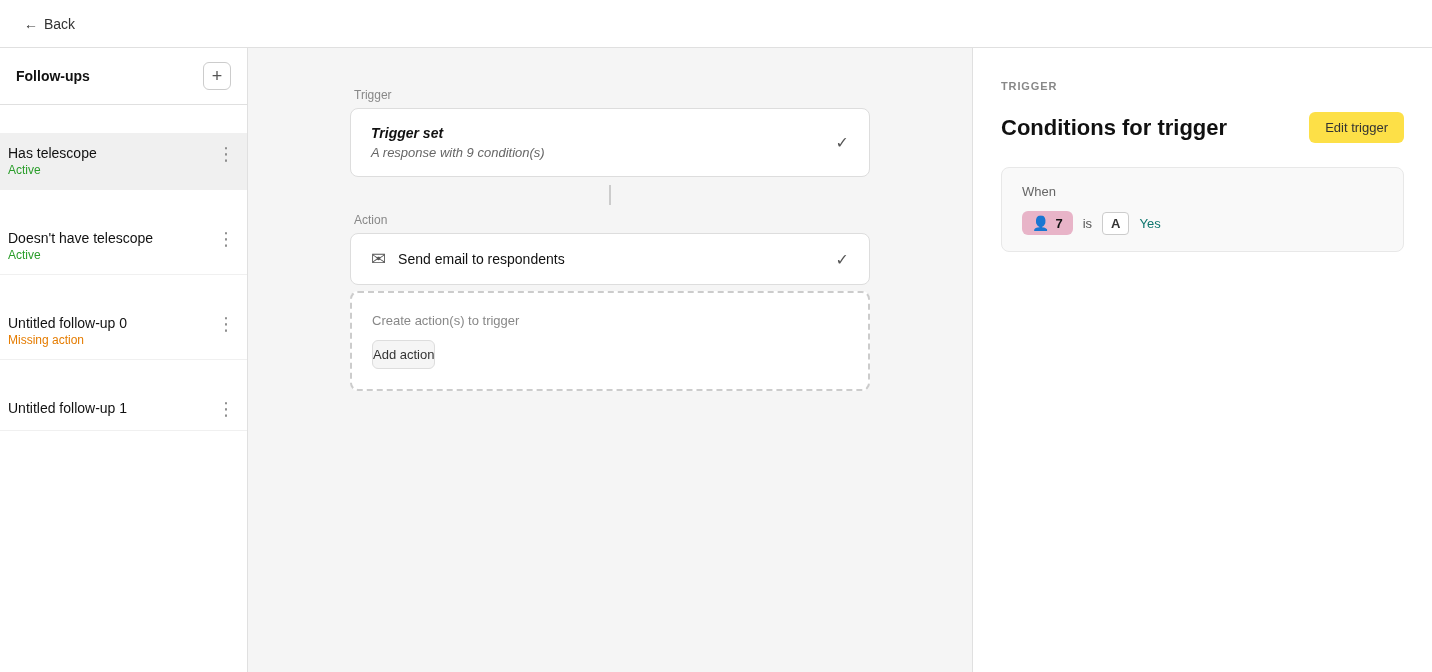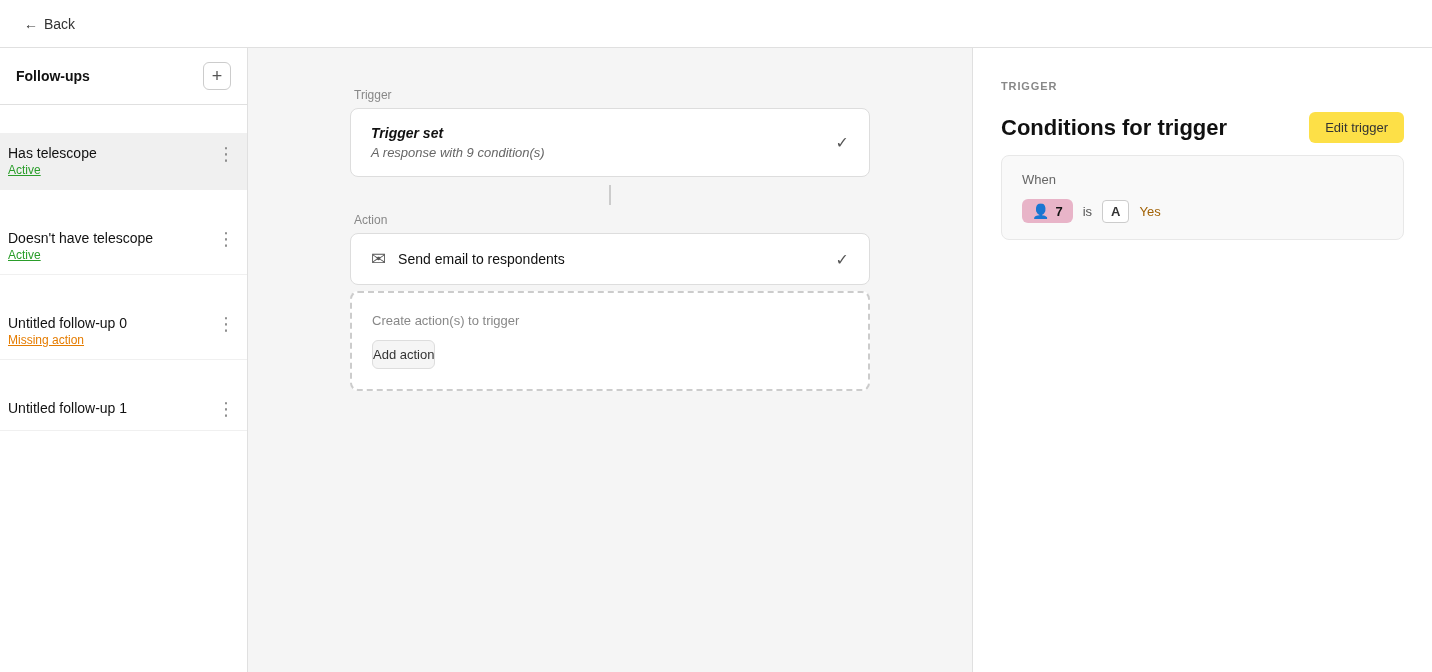--- a/index.html
+++ b/index.html
@@ -83,21 +83,20 @@
       background: #f0f0f0;
     }
     .sidebar-item-content { flex: 1; }
     .sidebar-item-name {
       font-size: 14px;
       color: #111;
       margin-bottom: 2px;
     }
     .sidebar-item-status {
       font-size: 12px;
-      text-decoration: underline;
     }
     .status-active { color: #2a9d2a; }
     .status-missing { color: #e57c00; }
 
     .item-menu-btn {
       background: none;
       border: none;
       cursor: pointer;
       color: #888;
       font-size: 18px;
@@ -227,21 +226,21 @@
       letter-spacing: 0.08em;
       color: #888;
       text-transform: uppercase;
       margin-bottom: 20px;
     }
 
     .panel-header {
       display: flex;
       align-items: center;
       justify-content: space-between;
-      margin-bottom: 12px;
+      margin-bottom: 24px;
       gap: 12px;
     }
     .panel-title {
       font-size: 22px;
       font-weight: 600;
       color: #111;
     }
     .edit-trigger-btn {
       background: #fde047;
       border: none;
@@ -293,21 +292,21 @@
       background: #fff;
       border: 1px solid #ccc;
       border-radius: 4px;
       padding: 3px 8px;
       font-size: 13px;
       color: #333;
       font-weight: 600;
     }
     .condition-val {
       font-size: 13px;
-      color: #a16207;
+      color: #0f766e;
     }
 
     
     .connector {
       display: flex;
       align-items: center;
       justify-content: center;
       height: 20px;
     }
     .connector::after {

